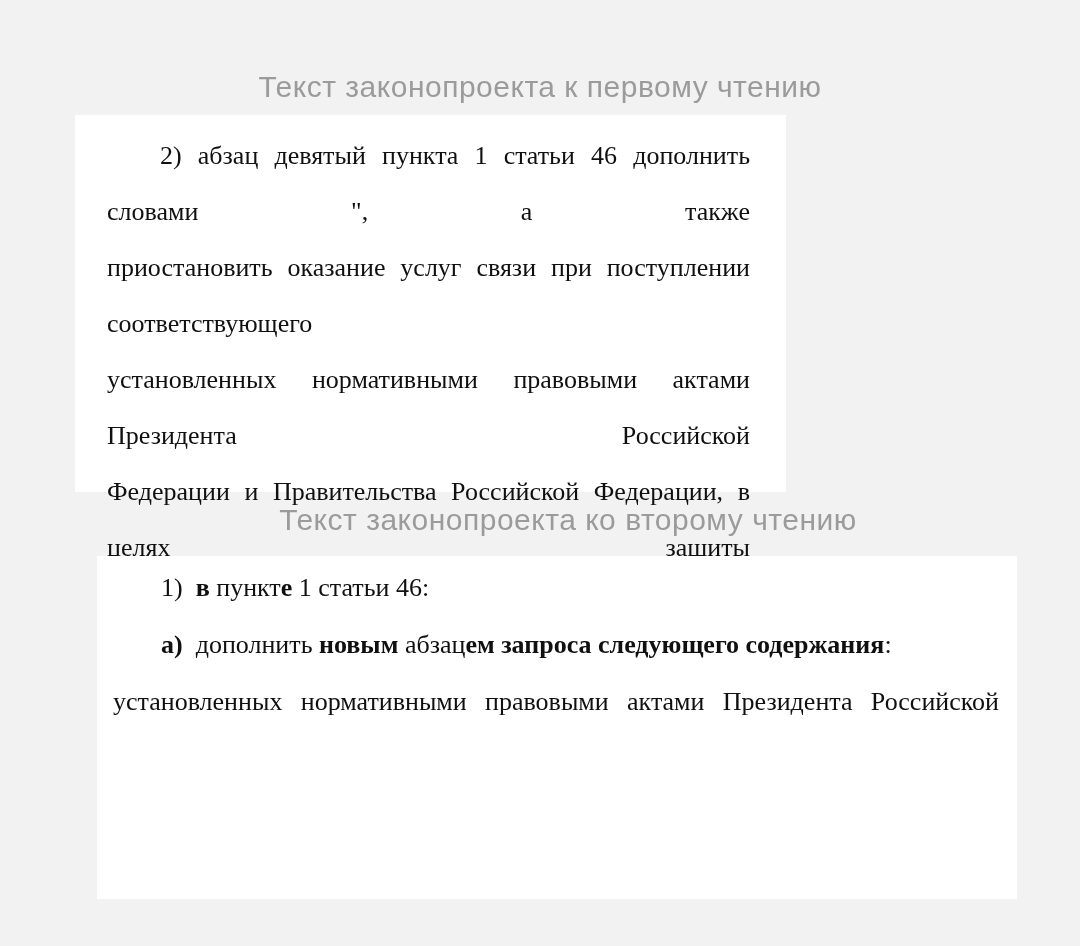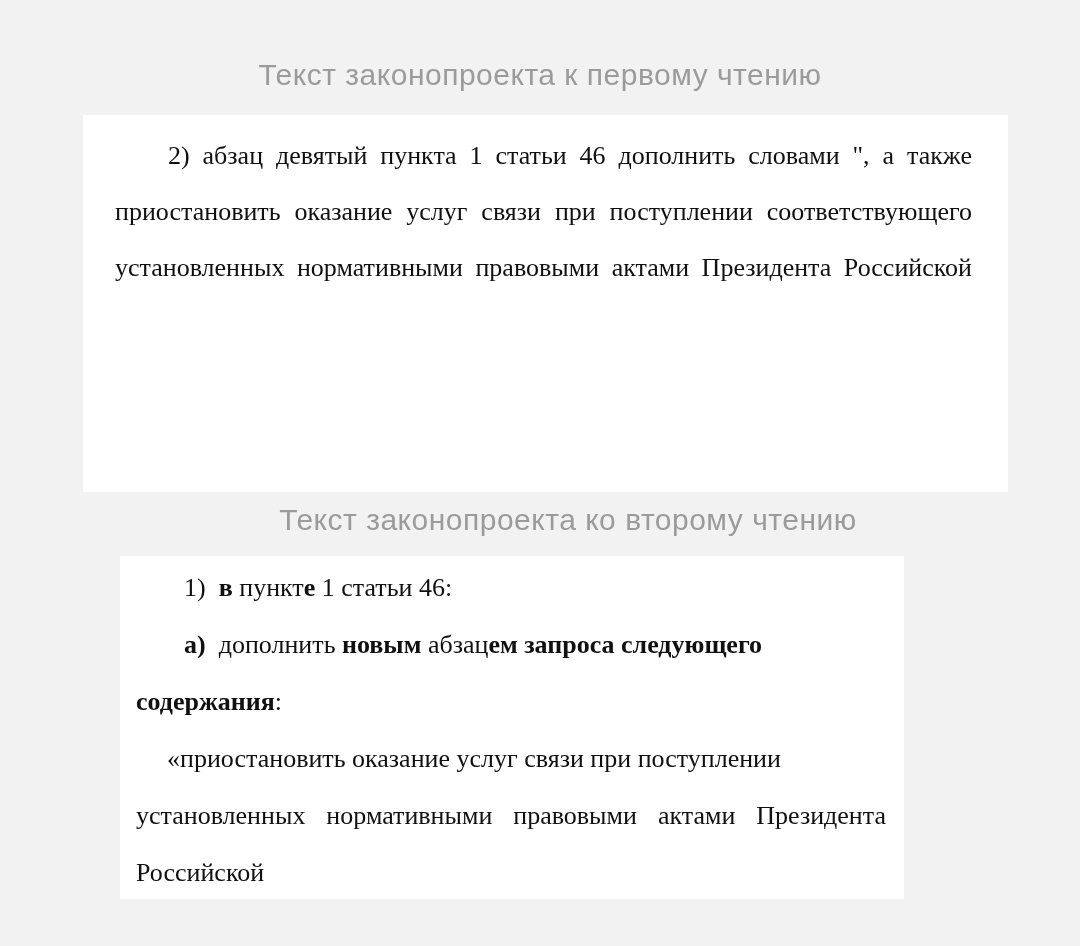--- a/index.html
+++ b/index.html
@@ -18,44 +18,43 @@
     position: absolute;
     left: 0;
     width: 1080px;
     text-align: center;
     font-family: "Liberation Sans", sans-serif;
     font-weight: 300;
     font-size: 30px;
     letter-spacing: 0.5px;
     color: #9b9b9b;
   }
-  #title-first  { top: 58px; }
+  #title-first  { top: 70px; }
   #title-second { top: 503px; margin-left: 28px; }
   .card {
     position: absolute;
     background: #ffffff;
     box-sizing: border-box;
     color: #101010;
     font-size: 26px;
   }
   #card-first {
-    left: 83px;
+    left: 75px;
     top: 115px;
-    width: 925px;
+    width: 711px;
     height: 377px;
     padding: 13px 36px 0 32px;
   }
   #card-second {
     left: 97px;
     top: 556px;
-    width: 784px;
+    width: 920px;
     height: 343px;
     padding: 3px 18px 0 16px;
     overflow: hidden;
-    margin-left: 23px;
   }
   #card-first  .line { line-height: 56px; }
   #card-second .line { line-height: 57px; }
   .line {
     text-align: left;
     white-space: normal;
   }
   .line.just {
     text-align: justify;
     text-align-last: justify;
@@ -64,22 +63,22 @@
 </style>
 </head>
 <body>
 
 <div id="title-first" class="section-title">Текст законопроекта к первому чтению</div>
 
 <div id="card-first" class="card">
     <div class="line just" style="text-indent: 53px;"><span>2) абзац девятый пункта 1 статьи 46 дополнить словами ", а также</span></div>
     <div class="line just"><span>приостановить оказание услуг связи при поступлении соответствующего</span></div>
     <div class="line just"><span>установленных нормативными правовыми актами Президента Российской</span></div>
+    <div class="line just"><span>Федерации и Правительства Российской Федерации, в целях защиты</span></div>
   </div>
 
 <div id="title-second" class="section-title">Текст законопроекта ко второму чтению</div>
 
 <div id="card-second" class="card">
     <div class="line" style="text-indent: 48px;"><span>1)&nbsp; </span><span class="b">в</span><span> пункт</span><span class="b">е</span><span> 1 статьи 46:</span></div>
     <div class="line" style="text-indent: 48px;"><span class="b">а)</span><span>&nbsp; дополнить </span><span class="b">новым</span><span> абзац</span><span class="b">ем</span><span> </span><span class="b">запроса следующего содержания</span><span>:</span></div>
-    <div class="line" style="text-indent: 31px;"><span>«приостановить оказание услуг связи при поступлении</span></div>
     <div class="line just"><span>установленных нормативными правовыми актами Президента Российской</span></div>
   </div>
 
 </body></html>

